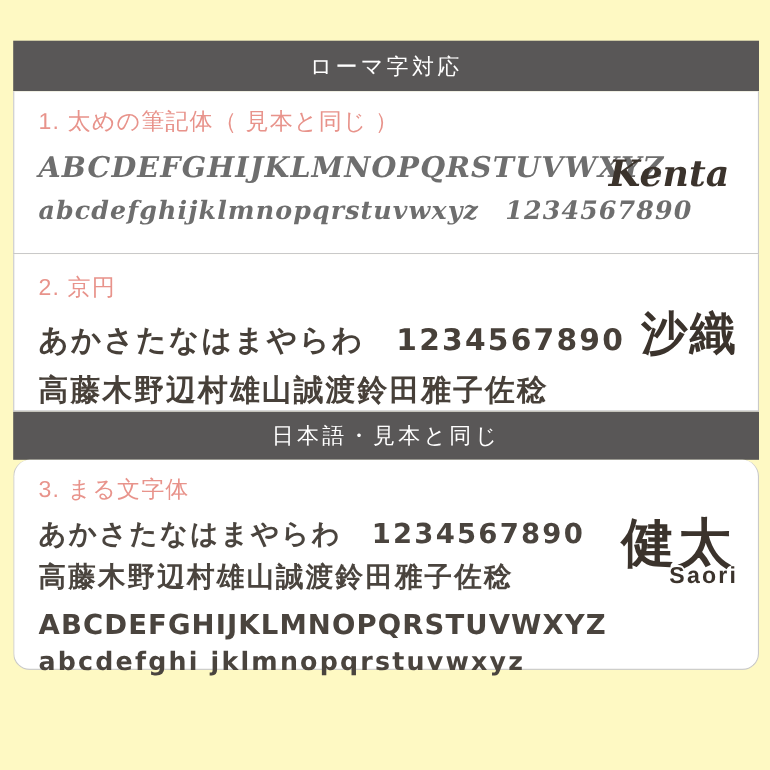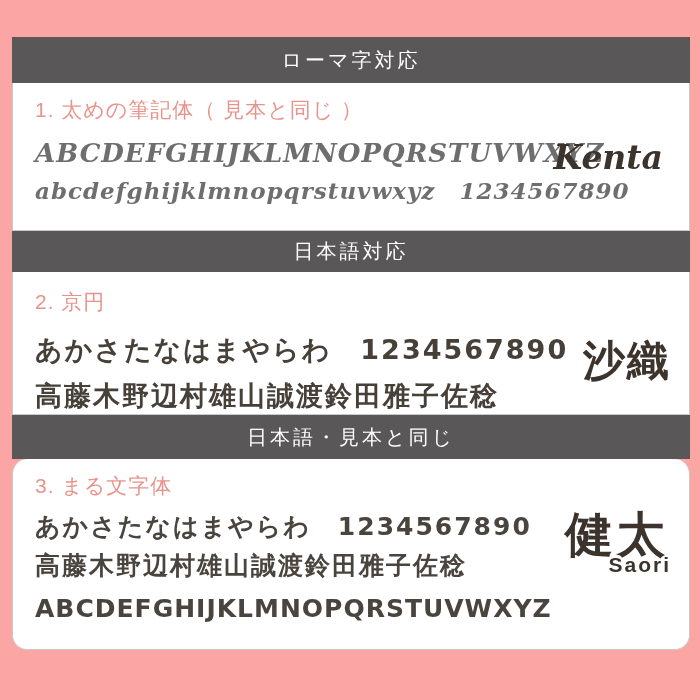--- a/index.html
+++ b/index.html
@@ -5,21 +5,21 @@
   html, body {
     margin: 0;
     padding: 0;
     background: #ffffff;
     font-family: "Liberation Sans", sans-serif;
   }
   .page {
     position: relative;
     width: 700px;
     height: 700px;
-    background: #fca5a5;
+    background: #fef9c3;
     box-sizing: border-box;
     padding: 37px 10px 0 12px;
     overflow: hidden;
   }
   .bar {
     background: #595757;
     color: #ffffff;
     display: flex;
     align-items: center;
     justify-content: center;
@@ -80,21 +80,21 @@
     white-space: nowrap;
   }
   .ex-kenta {
     top: 55px; right: 26px;
     font-family: "DejaVu Serif", serif;
     font-style: italic;
     font-weight: bold;
     font-size: 33px;
   }
   .ex-saori-kanji {
-    top: 61px; right: 18px;
+    top: 44px; right: 18px;
     font-family: "DejaVu Sans", sans-serif;
     font-weight: bold;
     font-size: 42px;
     letter-spacing: 2px;
   }
   .ex-kenta-kanji {
     top: 44px; right: 20px;
     font-family: "DejaVu Sans", sans-serif;
     font-weight: bold;
     font-size: 48px;
@@ -117,35 +117,33 @@
   <div class="bar b1">
     <span>ローマ字対応</span>
   </div>
   <div class="box x1">
     <div class="opt-title">1. 太めの筆記体（ 見本と同じ ）</div>
     <div class="script-row script-upper">ABCDEFGHIJKLMNOPQRSTUVWXYZ</div>
     <div class="script-row script-lower">abcdefghijklmnopqrstuvwxyz　1234567890</div>
     <div class="example ex-kenta">Kenta</div>
   </div>
 
-  <div class="bar b2">
-    <span>日本語対応</span>
-  </div>
   <div class="box x2">
     <div class="opt-title">2. 京円</div>
     <div class="brush-row brush-1">あかさたなはまやらわ　1234567890</div>
     <div class="brush-row brush-2">高藤木野辺村雄山誠渡鈴田雅子佐稔</div>
     <div class="example ex-saori-kanji">沙織</div>
   </div>
 
   <div class="bar b3">
     <span>日本語・見本と同じ</span>
   </div>
   <div class="box x3">
     <div class="opt-title">3. まる文字体</div>
     <div class="round-row round-jp1">あかさたなはまやらわ　1234567890</div>
     <div class="round-row round-jp2">高藤木野辺村雄山誠渡鈴田雅子佐稔</div>
     <div class="round-row round-upper">ABCDEFGHIJKLMNOPQRSTUVWXYZ</div>
+    <div class="round-row round-lower">abcdefghi jklmnopqrstuvwxyz</div>
     <div class="example ex-kenta-kanji">健太</div>
     <div class="example ex-saori">Saori</div>
   </div>
 
 </div>
 
 </body></html>

